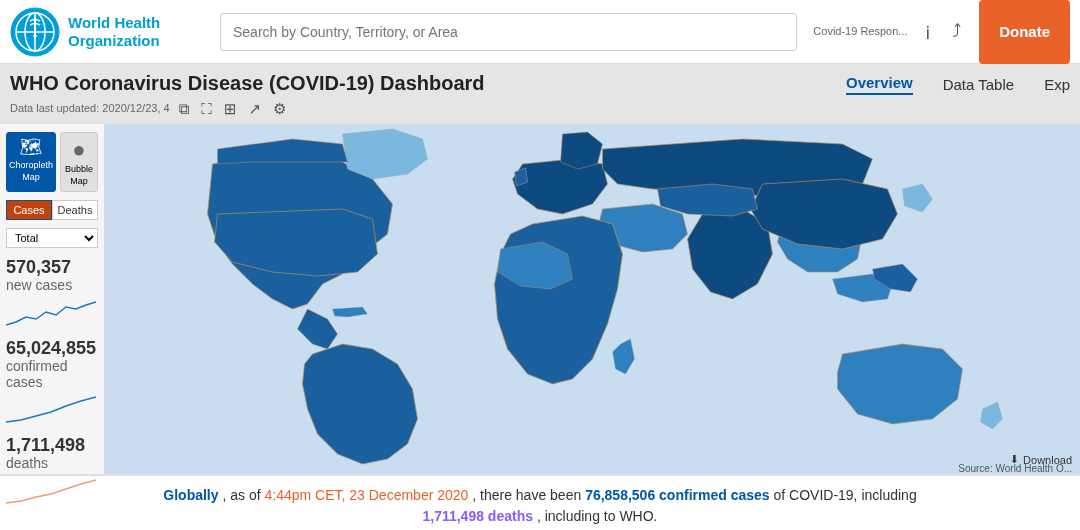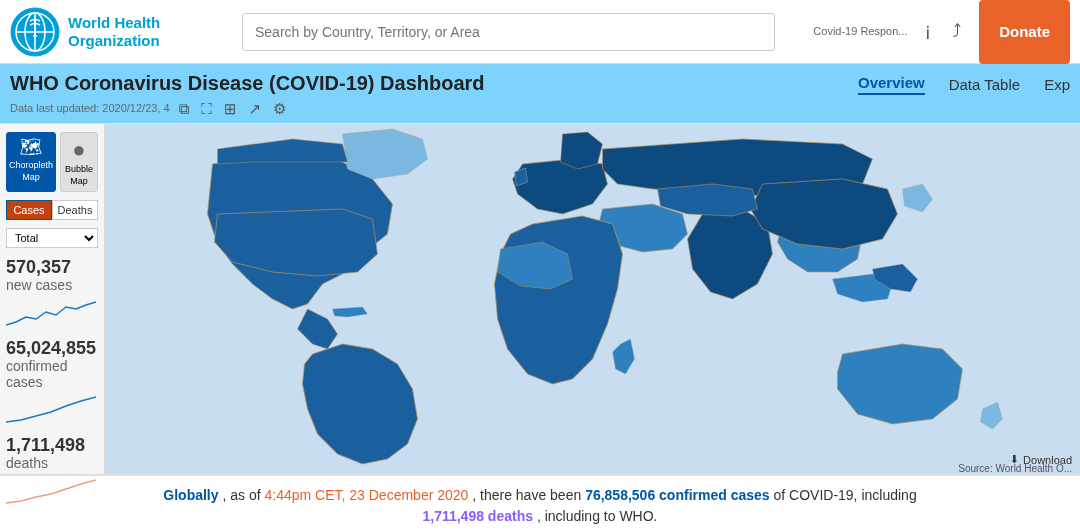--- a/index.html
+++ b/index.html
@@ -6,21 +6,20 @@
     body { font-family: Arial, sans-serif; background: #fff; width: 1080px; height: 530px; overflow: hidden; }
 
     
     .header {
       display: flex;
       align-items: center;
       height: 64px;
       background: #fff;
       border-bottom: 1px solid #ddd;
       padding: 0 10px;
-      gap: 22px;
     }
     .logo-area {
       display: flex;
       align-items: center;
       width: 210px;
       flex-shrink: 0;
     }
     .logo-icon {
       width: 50px;
       height: 50px;
@@ -73,21 +72,21 @@
       padding: 10px 20px;
       font-size: 15px;
       font-weight: bold;
       cursor: pointer;
       height: 64px;
       white-space: nowrap;
     }
 
     
     .sub-header {
-      background: #7dd3fc;
+      background: #e5e5e5;
       padding: 8px 10px 4px 10px;
       border-bottom: 1px solid #e0e0e0;
       display: flex;
       align-items: flex-start;
       justify-content: space-between;
     }
     .dashboard-title {
       font-size: 20px;
       font-weight: bold;
       color: #222;
@@ -109,21 +108,21 @@
       background: none;
       border: none;
       cursor: pointer;
       color: #555;
       font-size: 15px;
       padding: 1px 3px;
     }
     .nav-tabs {
       display: flex;
       align-items: flex-end;
-      gap: 24px;
+      gap: 30px;
       padding-bottom: 4px;
     }
     .nav-tab {
       font-size: 15px;
       color: #333;
       cursor: pointer;
       border: none;
       background: none;
       padding: 2px 0;
     }

